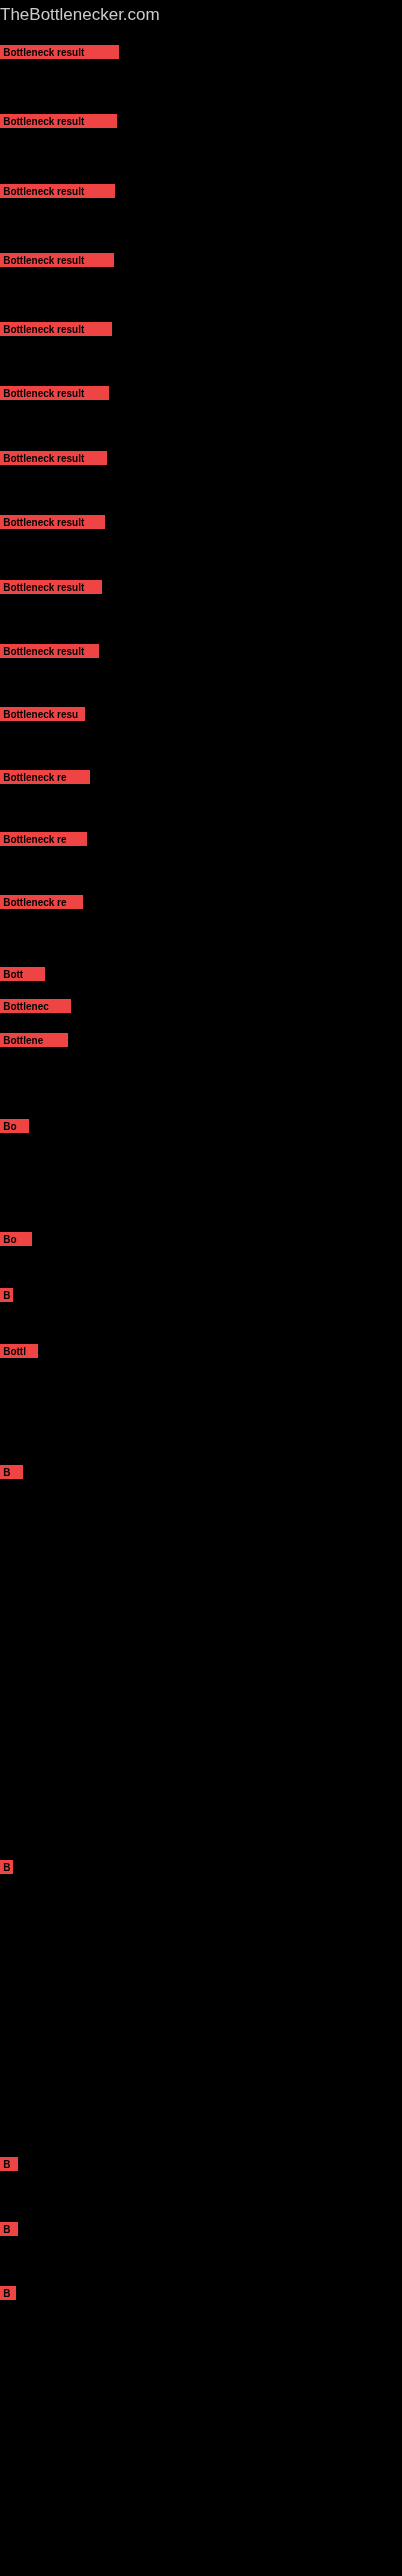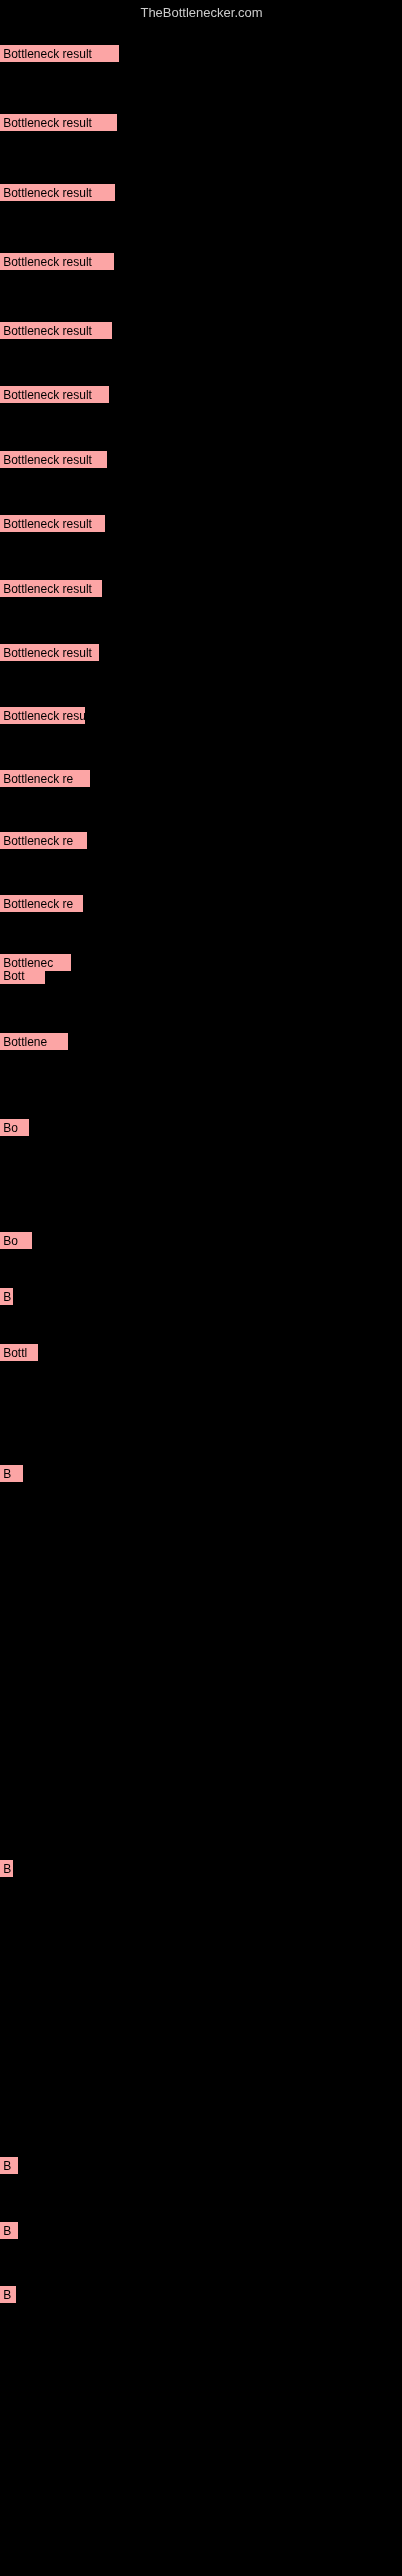--- a/index.html
+++ b/index.html
@@ -4,37 +4,36 @@
   <style>
     * { margin: 0; padding: 0; box-sizing: border-box; }
     body {
       background: #000;
       width: 403px;
       min-height: 2576px;
       font-family: Arial, sans-serif;
       position: relative;
     }
     .site-title {
-      text-align: center;
       color: #ccc;
-      font-size: 13px;
+      font-size: 17px;
       padding: 4.8px 0;
       position: absolute;
       width: 100%;
       top: 0;
     }
     .bottleneck-item {
       position: absolute;
       left: 0;
     }
     .bottleneck-label {
-      background: #fca5a5;
+      background: #ef4444;
       color: #000;
-      font-size: 12px;
-      font-weight: normal;
+      font-size: 10px;
+      font-weight: bold;
       padding: 1.6px 3.2px;
       white-space: nowrap;
       overflow: hidden;
       display: inline-block;
     }
   </style>
 </head>
 <body>
 
 <span class="site-title">TheBottlenecker.com</span>
@@ -47,21 +46,21 @@
     <div class="bottleneck-item" style="top: 322px;"><span class="bottleneck-label" style="max-width: 112px; width: 112px;">Bottleneck result</span></div>
     <div class="bottleneck-item" style="top: 386px;"><span class="bottleneck-label" style="max-width: 109px; width: 109px;">Bottleneck result</span></div>
     <div class="bottleneck-item" style="top: 451px;"><span class="bottleneck-label" style="max-width: 107px; width: 107px;">Bottleneck result</span></div>
     <div class="bottleneck-item" style="top: 515px;"><span class="bottleneck-label" style="max-width: 105px; width: 105px;">Bottleneck result</span></div>
     <div class="bottleneck-item" style="top: 580px;"><span class="bottleneck-label" style="max-width: 102px; width: 102px;">Bottleneck result</span></div>
     <div class="bottleneck-item" style="top: 644px;"><span class="bottleneck-label" style="max-width: 99px; width: 99px;">Bottleneck result</span></div>
     <div class="bottleneck-item" style="top: 707px;"><span class="bottleneck-label" style="max-width: 95px; width: 85px;">Bottleneck resu</span></div>
     <div class="bottleneck-item" style="top: 770px;"><span class="bottleneck-label" style="max-width: 90px; width: 90px;">Bottleneck re</span></div>
     <div class="bottleneck-item" style="top: 832px;"><span class="bottleneck-label" style="max-width: 87px; width: 87px;">Bottleneck re</span></div>
     <div class="bottleneck-item" style="top: 895px;"><span class="bottleneck-label" style="max-width: 83px; width: 83px;">Bottleneck re</span></div>
-    <div class="bottleneck-item" style="top: 954px;"><span class="bottleneck-label" style="max-width: 74px; width: 71px;">Bottlenec</span></div>
+    <div class="bottleneck-item" style="top: 954px;"><span class="bottleneck-label" style="max-width: 74px; width: 71px; margin-top: 45px;">Bottlenec</span></div>
     <div class="bottleneck-item" style="top: 967px;"><span class="bottleneck-label" style="max-width: 45px; width: 45px;">Bott</span></div>
     <div class="bottleneck-item" style="top: 1033px;"><span class="bottleneck-label" style="max-width: 68px; width: 68px;">Bottlene</span></div>
     <div class="bottleneck-item" style="top: 1119px;"><span class="bottleneck-label" style="max-width: 29px; width: 29px;">Bo</span></div>
     <div class="bottleneck-item" style="top: 1232px;"><span class="bottleneck-label" style="max-width: 32px; width: 32px;">Bo</span></div>
     <div class="bottleneck-item" style="top: 1288px;"><span class="bottleneck-label" style="max-width: 13px; width: 13px;">B</span></div>
     <div class="bottleneck-item" style="top: 1344px;"><span class="bottleneck-label" style="max-width: 48px; width: 38px;">Bottl</span></div>
     <div class="bottleneck-item" style="top: 1465px;"><span class="bottleneck-label" style="max-width: 22.5px; width: 22.5px;">B</span></div>
     <div class="bottleneck-item" style="top: 1860px;"><span class="bottleneck-label" style="max-width: 13px; width: 13px;">B</span></div>
     <div class="bottleneck-item" style="top: 2157px;"><span class="bottleneck-label" style="max-width: 17.7px; width: 17.7px;">B</span></div>
     <div class="bottleneck-item" style="top: 2222px;"><span class="bottleneck-label" style="max-width: 17.7px; width: 17.7px;">B</span></div>

